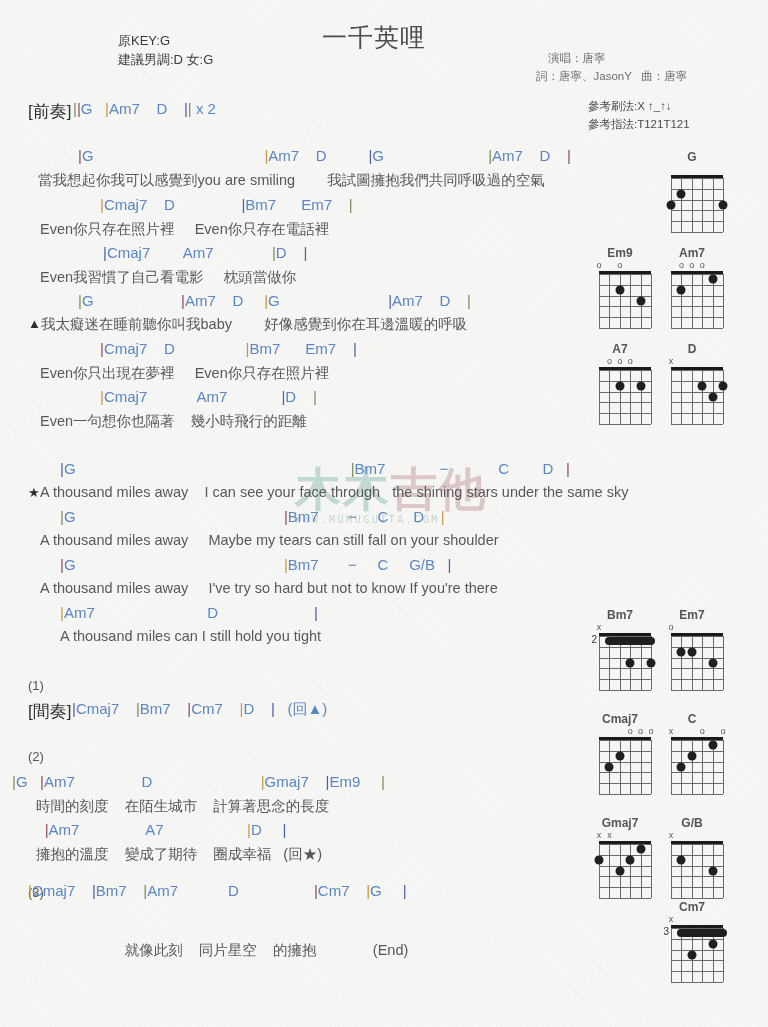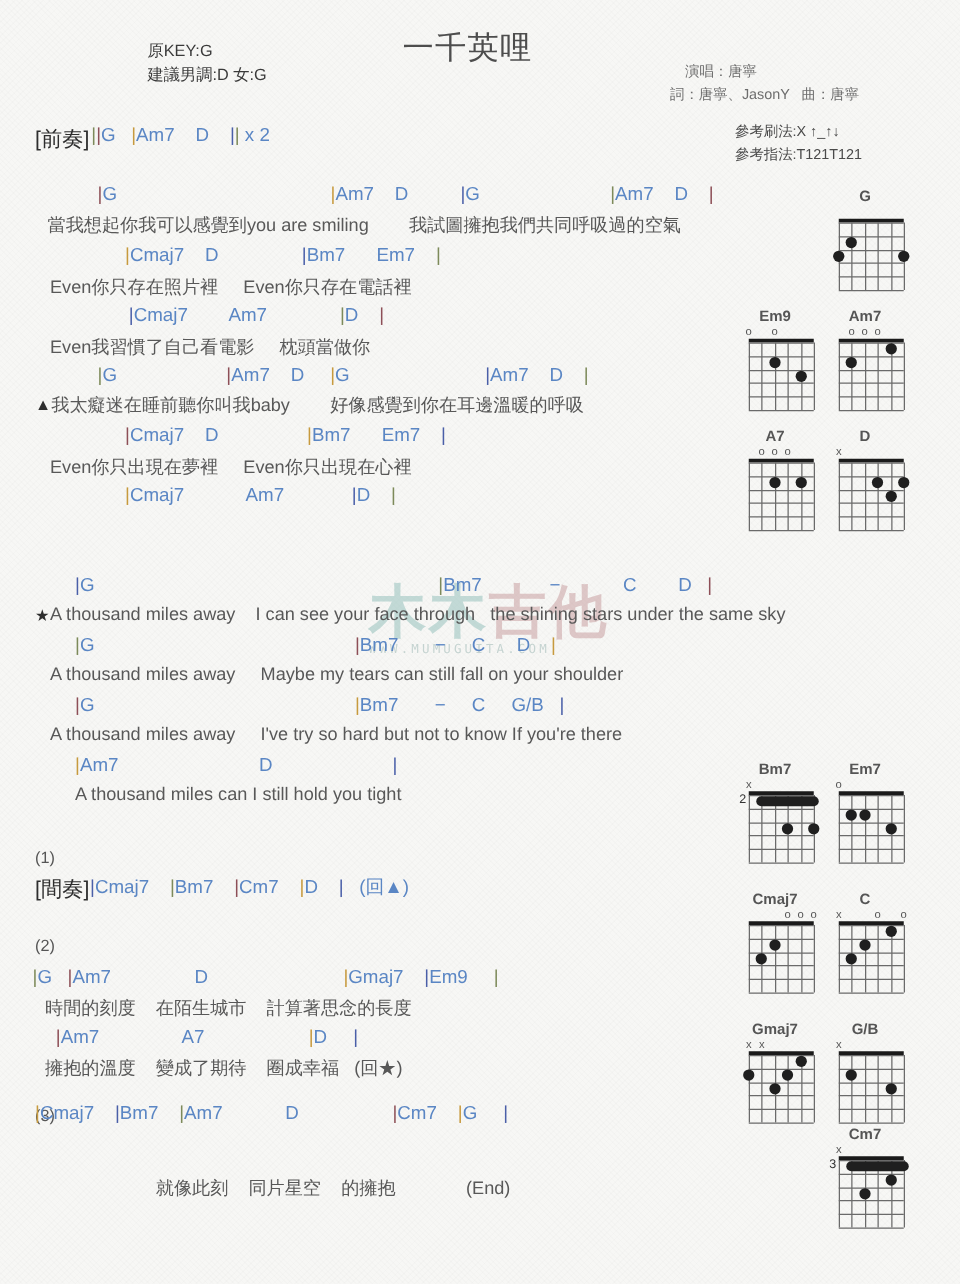--- a/index.html
+++ b/index.html
@@ -124,39 +124,40 @@
   <div class="abs lyric" style="left:38px; top:171px;">當我想起你我可以感覺到you are smiling        我試圖擁抱我們共同呼吸過的空氣</div>
   <div class="abs chordline" style="left:100px; top:196px;"><span class="bar-org">|</span>Cmaj7    D                <span class="bar-blu">|</span>Bm7      Em7    <span class="bar">|</span></div>
   <div class="abs lyric" style="left:40px; top:220px;">Even你只存在照片裡     Even你只存在電話裡</div>
   <div class="abs chordline" style="left:103px; top:244px;"><span class="bar-blu">|</span>Cmaj7        Am7              <span class="bar">|</span>D    <span class="bar-red">|</span></div>
   <div class="abs lyric" style="left:40px; top:268px;">Even我習慣了自己看電影     枕頭當做你</div>
 
   <div class="abs chordline" style="left:78px; top:292px;"><span class="bar">|</span>G                     <span class="bar-red">|</span>Am7    D     <span class="bar-org">|</span>G                          <span class="bar-blu">|</span>Am7    D    <span class="bar">|</span></div>
   <div class="abs mark" style="left:28px; top:316px;">▲</div>
   <div class="abs lyric" style="left:41px; top:315px;">我太癡迷在睡前聽你叫我baby        好像感覺到你在耳邊溫暖的呼吸</div>
   <div class="abs chordline" style="left:100px; top:340px;"><span class="bar-red">|</span>Cmaj7    D                 <span class="bar-org">|</span>Bm7      Em7    <span class="bar-blu">|</span></div>
-  <div class="abs lyric" style="left:40px; top:364px;">Even你只出現在夢裡     Even你只出現在心裡</div>
+  <div class="abs lyric" style="left:40px; top:364px;">Even你只出現在夢裡     Even你只存在照片裡</div>
   <div class="abs chordline" style="left:100px; top:388px;"><span class="bar-org">|</span>Cmaj7            Am7             <span class="bar-blu">|</span>D    <span class="bar">|</span></div>
+  <div class="abs lyric" style="left:40px; top:412px;">Even一句想你也隔著    幾小時飛行的距離</div>
 
   <div class="abs chordline" style="left:60px; top:460px;"><span class="bar-blu">|</span>G                                                                  <span class="bar">|</span>Bm7             <span class="dash">−</span>            C        D   <span class="bar-red">|</span></div>
   <div class="abs mark" style="left:28px; top:485px;">★</div>
   <div class="abs lyric" style="left:40px; top:484px;">A thousand miles away    I can see your face through   the shining stars under the same sky</div>
   <div class="abs chordline" style="left:60px; top:508px;"><span class="bar">|</span>G                                                  <span class="bar-red">|</span>Bm7       <span class="dash">−</span>     C      D    <span class="bar-org">|</span></div>
   <div class="abs lyric" style="left:40px; top:532px;">A thousand miles away     Maybe my tears can still fall on your shoulder</div>
   <div class="abs chordline" style="left:60px; top:556px;"><span class="bar-red">|</span>G                                                  <span class="bar-org">|</span>Bm7       <span class="dash">−</span>     C     G/B   <span class="bar-blu">|</span></div>
   <div class="abs lyric" style="left:40px; top:580px;">A thousand miles away     I've try so hard but not to know If you're there</div>
   <div class="abs chordline" style="left:60px; top:604px;"><span class="bar-org">|</span>Am7                           D                       <span class="bar-blu">|</span></div>
   <div class="abs lyric" style="left:40px; top:628px;margin-left:20px;">A thousand miles can I still hold you tight</div>
 
   <div class="abs num" style="left:28px; top:678px;">(1)</div>
   <div class="abs sect" style="left:28px; top:700px;">[間奏]</div>
   <div class="abs chordline" style="left:72px; top:700px;"><span class="bar-blu">|</span>Cmaj7    <span class="bar">|</span>Bm7    <span class="bar-red">|</span>Cm7    <span class="bar-org">|</span>D    <span class="bar-blu">|</span>   (回▲)</div>
 
   <div class="abs num" style="left:28px; top:749px;">(2)</div>
-  <div class="abs chordline" style="left:26px; top:773px;text-align:right;"><span class="bar">|</span>G   <span class="bar-red">|</span>Am7                D                          <span class="bar-org">|</span>Gmaj7    <span class="bar-blu">|</span>Em9     <span class="bar">|</span></div>
+  <div class="abs chordline" style="left:12px; top:773px;text-align:right;"><span class="bar">|</span>G   <span class="bar-red">|</span>Am7                D                          <span class="bar-org">|</span>Gmaj7    <span class="bar-blu">|</span>Em9     <span class="bar">|</span></div>
   <div class="abs lyric" style="left:28px; top:797px;">  時間的刻度    在陌生城市    計算著思念的長度</div>
   <div class="abs chordline" style="left:28px; top:821px;">    <span class="bar-red">|</span>Am7                A7                    <span class="bar-org">|</span>D     <span class="bar-blu">|</span></div>
   <div class="abs lyric" style="left:28px; top:845px;">  擁抱的溫度    變成了期待    圈成幸福   (回★)</div>
 
   <div class="abs num" style="left:28px; top:885px;">(3)</div>
   <div class="abs chordline" style="left:28px; top:882px;"><span class="bar-org">|</span>Cmaj7    <span class="bar-blu">|</span>Bm7    <span class="bar">|</span>Am7            D                  <span class="bar-red">|</span>Cm7    <span class="bar-org">|</span>G     <span class="bar-blu">|</span></div>
   <div class="abs lyric" style="left:28px; top:941px;">                        就像此刻    同片星空    的擁抱              (End)</div>
 
 </div>
 

